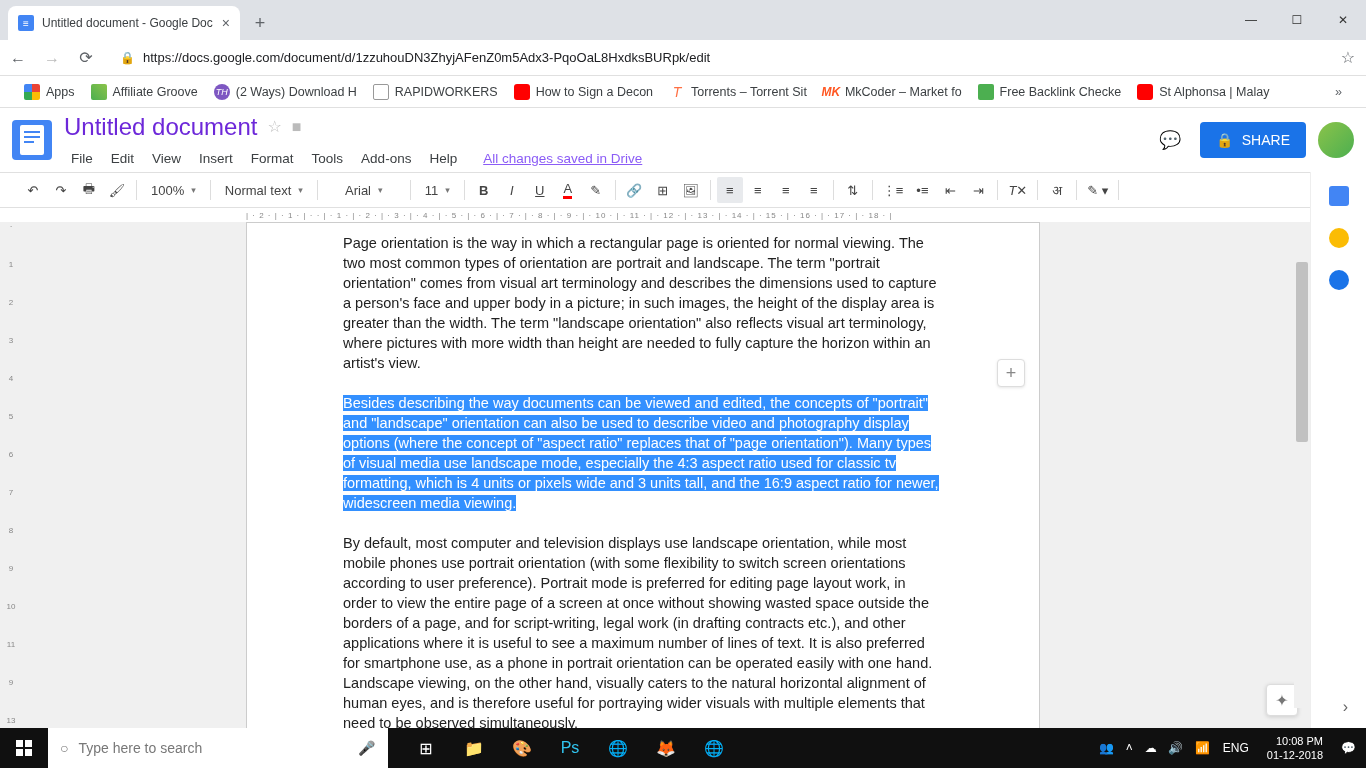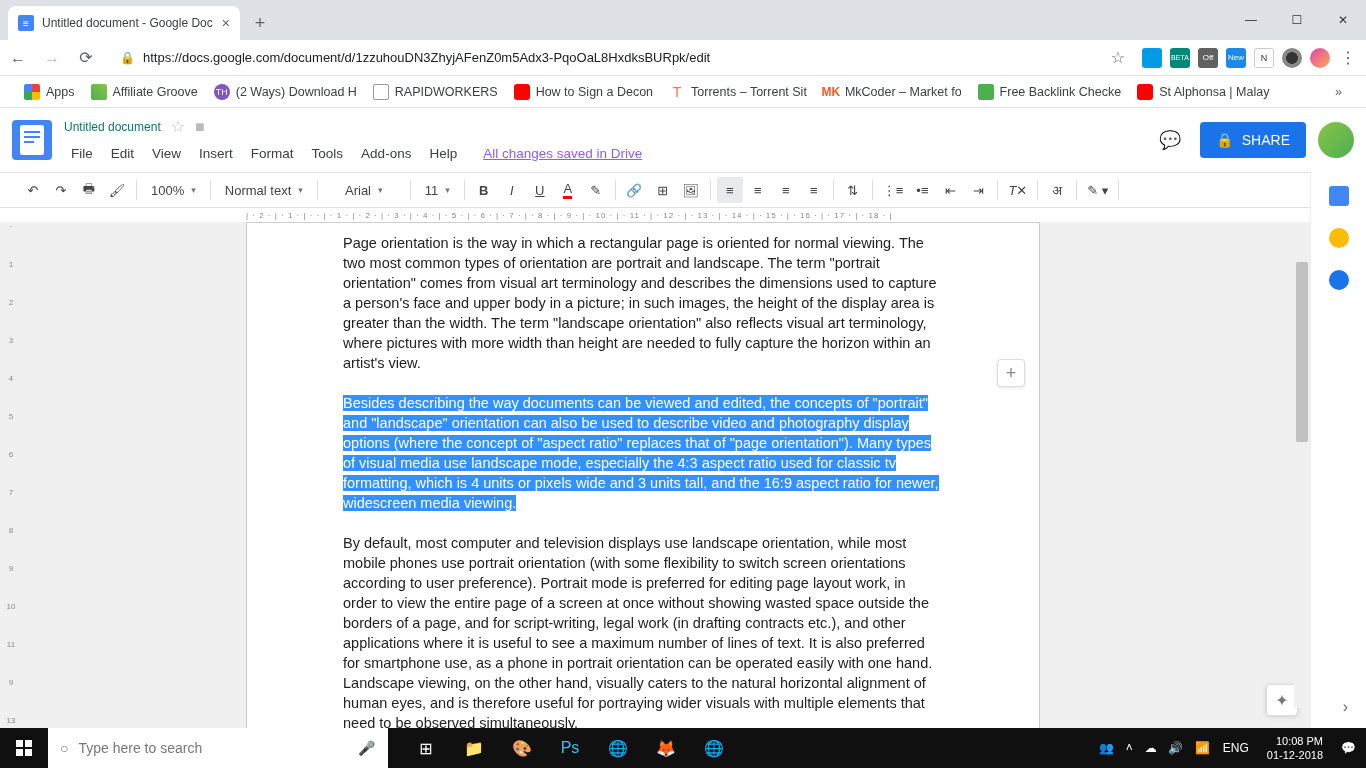--- a/index.html
+++ b/index.html
@@ -19,29 +19,29 @@
 .nav-icon { width:20px; height:20px; color:#5f6368; display:flex; align-items:center; justify-content:center; font-size:16px; }
 .nav-icon.disabled { color:#bbb; }
 .url-bar { flex:1; height:28px; display:flex; align-items:center; padding:0 10px; font-size:13px; color:#202124; gap:8px; }
 .url-bar .lock { color:#5f6368; font-size:12px; }
 .ext-icons { display:flex; gap:8px; align-items:center; }
 .ext-icon { width:20px; height:20px; border-radius:3px; display:flex; align-items:center; justify-content:center; font-size:9px; color:#fff; }
 
 
 .bookmarks { height:32px; background:#fff; display:flex; align-items:center; padding:0 24px; gap:16px; border-bottom:1px solid #e0e0e0; font-size:12.5px; color:#3c4043; }
 .bm { display:flex; align-items:center; gap:6px; white-space:nowrap; }
-.bm-icon { width:16px; height:16px; border-radius:2px; }
+.bm-icon { width:16px; height:16px; border-radius:2px;font-style:italic; }
 
 
 .docs-header { height:64px; display:flex; align-items:center; padding:8px 12px; gap:12px; }
 .docs-logo { width:40px; height:40px; background:#4285f4; border-radius:4px; display:flex; align-items:center; justify-content:center; }
 .docs-logo svg { width:24px; height:30px; }
 .docs-title-area { flex:1; }
 .docs-title-row { display:flex; align-items:center; gap:10px; }
-.docs-title { font-size:12px; color:#0f766e;text-align:center; }
+.docs-title { font-size:24px; color:#6d28d9;text-align:center; }
 .star-icon,.folder-icon { color:#bbb; font-size:16px; }
 .docs-menus { display:flex; gap:4px; font-size:13.5px; color:#3c4043; margin-top:8px; align-items:center; }
 .docs-menus span { padding:2px 7px; }
 .saved-text { color:#8b5cf6; text-decoration:underline; margin-left:8px; }
 .comment-btn { width:36px; height:36px; border-radius:4px; display:flex; align-items:center; justify-content:center; color:#5f6368; font-size:18px; }
 .share-btn { height:36px; background:#1a73e8; color:#fff; border-radius:4px; padding:0 16px; display:flex; align-items:center; gap:8px; font-size:14px; font-weight:500; }
 .avatar { width:36px; height:36px; border-radius:50%; background:linear-gradient(135deg,#8bc34a,#4caf50); }
 
 
 .toolbar { height:36px; border-top:1px solid #e0e0e0; border-bottom:1px solid #e0e0e0; display:flex; align-items:center; padding:0 20px; gap:2px; font-size:13px; color:#444; }
@@ -101,30 +101,20 @@
 
 <div class="chrome-addr">
   <span class="nav-icon">←</span>
   <span class="nav-icon disabled">→</span>
   <span class="nav-icon">⟳</span>
   <div class="url-bar">
     <span class="lock">🔒</span>
     <span>https://docs.google.com/document/d/1zzuhouDN3ZhyjAFenZ0m5Adx3-PqoOaL8HxdksBURpk/edit</span>
   </div>
   <span class="nav-icon" style="color:#5f6368">☆</span>
-  <div class="ext-icons">
-    <div class="ext-icon" style="background:#039be5"></div>
-    <div class="ext-icon" style="background:#00897b;font-size:7px">BETA</div>
-    <div class="ext-icon" style="background:#616161;font-size:8px">Off</div>
-    <div class="ext-icon" style="background:#1e88e5;font-size:8px">New</div>
-    <div class="ext-icon" style="background:#fff;border:1px solid #ccc;color:#333">N</div>
-    <div class="ext-icon" style="background:radial-gradient(circle,#333 40%,#888 42%);border-radius:50%"></div>
-    <div class="ext-icon" style="background:linear-gradient(135deg,#d4a,#fa5);border-radius:50%"></div>
-    <span class="nav-icon">⋮</span>
-  </div>
 </div>
 
 <div class="bookmarks">
   <span class="bm">
       <span class="bm-icon" style="background:conic-gradient(#ea4335 0 25%,#fbbc05 0 50%,#34a853 0 75%,#4285f4 0)"></span>
       <span>Apps</span>
     </span>
   <span class="bm">
       <span class="bm-icon" style="background:linear-gradient(45deg,#4caf50,#8bc34a)"></span>
       <span>Affiliate Groove</span>

